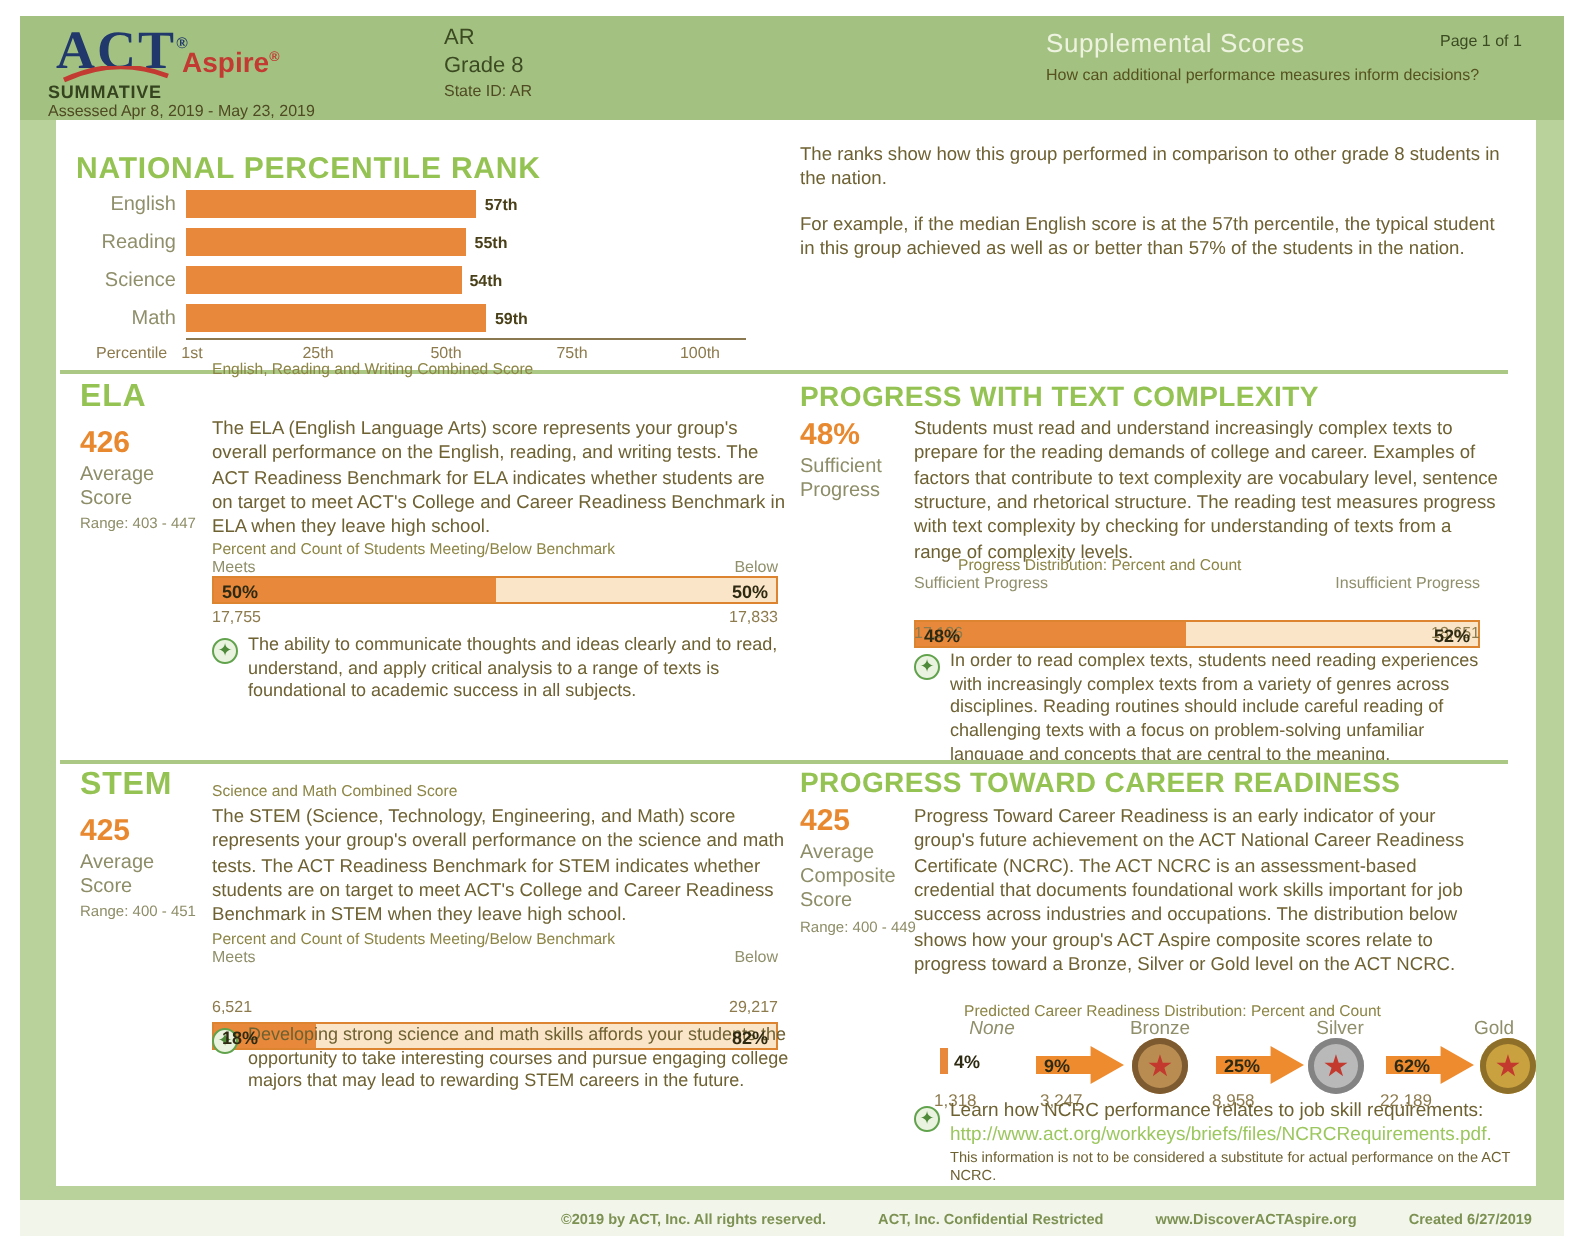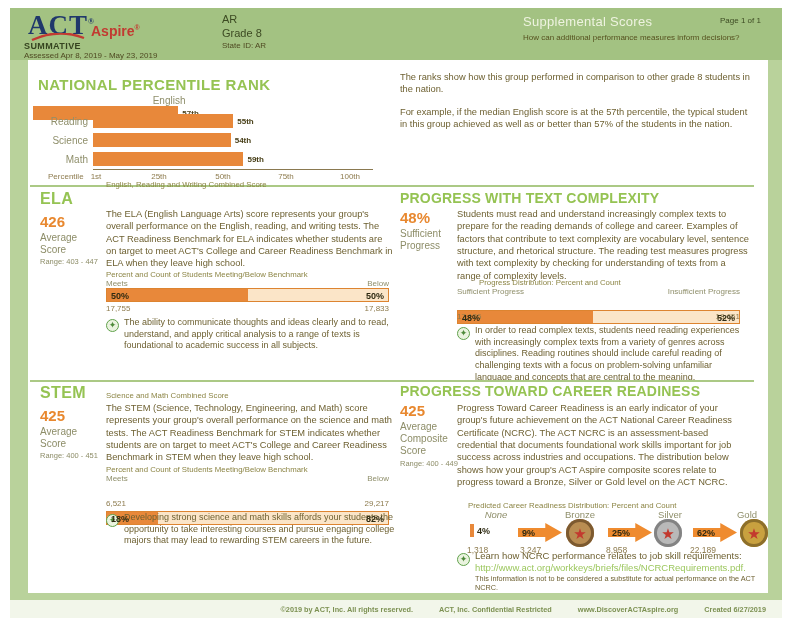--- a/index.html
+++ b/index.html
@@ -87,21 +87,21 @@
   <div class="abs assessed">Assessed Apr 8, 2019 - May 23, 2019</div>
   <div class="abs id-region">AR</div>
   <div class="abs id-grade">Grade 8</div>
   <div class="abs id-state">State ID: AR</div>
   <div class="abs hdr-title">Supplemental Scores</div>
   <div class="abs hdr-question">How can additional performance measures inform decisions?</div>
   <div class="abs page-label">Page 1 of 1</div>
 
   <div class="abs h-green-big" style="left:38px;top:76px;">NATIONAL PERCENTILE RANK</div>
 
-  <div class="abs npr-row" style="left:33px;top:95px;flex-direction:column;">
+  <div class="abs npr-row" style="left:33px;top:95px;">
     <span class="npr-cat">English</span>
     <span class="npr-track">
         <span class="npr-bar" style="width: 57%;"></span>
         <span class="npr-val">57th</span>
       </span>
   </div>
   <div class="abs npr-row" style="left:33px;top:114px;">
     <span class="npr-cat">Reading</span>
     <span class="npr-track">
         <span class="npr-bar" style="width: 55%;"></span>
@@ -199,21 +199,21 @@
   <div class="abs callout-icon" style="left:106px;top:514px;">
       <span>✦</span>
     </div>
   <div class="abs callout-text" style="left:124px;top:512px;width:272px;">Developing strong science and math skills affords your students the opportunity to take interesting courses and pursue engaging college majors that may lead to rewarding STEM careers in the future.</div>
 
   <div class="abs h-green-mid" style="left:400px;top:383px;">PROGRESS TOWARD CAREER READINESS</div>
   <div class="abs score-orange" style="left:400px;top:402px;">425</div>
   <div class="abs score-sub" style="left:400px;top:421px;width:62px;">Average Composite Score</div>
   <div class="abs score-range" style="left:400px;top:459px;">Range: 400 - 449</div>
   <div class="abs body-text" style="left:457px;top:402px;width:293px;">Progress Toward Career Readiness is an early indicator of your group's future achievement on the ACT National Career Readiness Certificate (NCRC). The ACT NCRC is an assessment-based credential that documents foundational work skills important for job success across industries and occupations. The distribution below shows how your group's ACT Aspire composite scores relate to progress toward a Bronze, Silver or Gold level on the ACT NCRC.</div>
-  <div class="abs caption" style="left:468px;top:501px;text-align:right;">Predicted Career Readiness Distribution: Percent and Count</div>
+  <div class="abs caption" style="left:482px;top:501px;text-align:right;">Predicted Career Readiness Distribution: Percent and Count</div>
 
   <div class="abs" style="left:410px;top:509px;width:360px;height:50px;">
     <span class="level-label" style="left:86px;font-style:italic;">None</span>
     <span class="level-label" style="left:170px;">Bronze</span>
     <span class="level-label" style="left:260px;">Silver</span>
     <span class="level-label" style="left:337px;">Gold</span>
 
     <span class="none-tick" style="left:60px;top:15px;"></span>
     <span class="none-pct" style="left:67px;top:17px;">4%</span>
     <span class="dist-count" style="left:57px;top:36px;">1,318</span>

